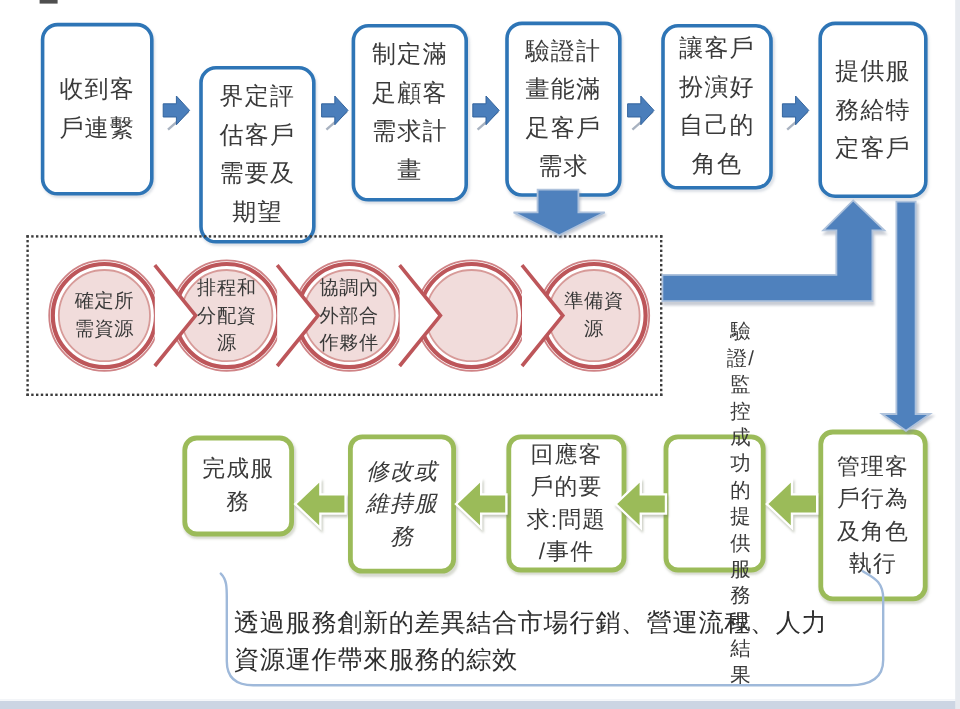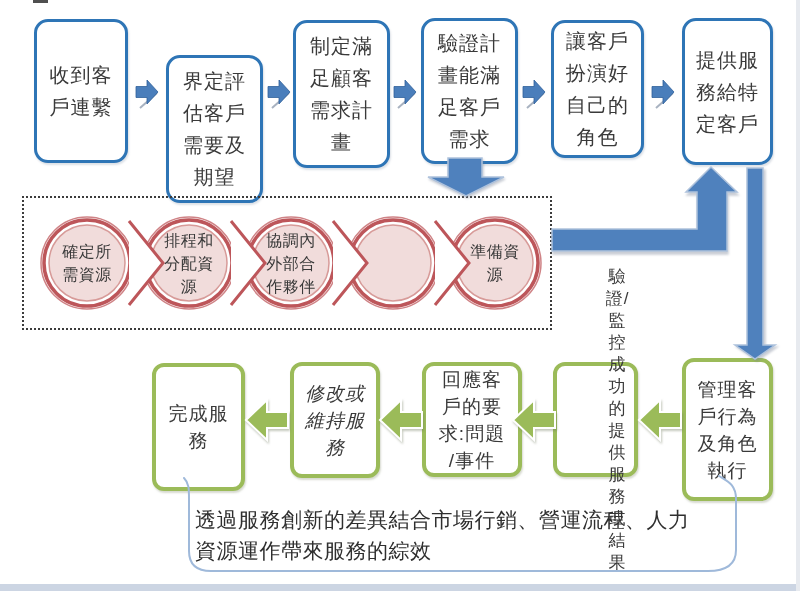--- a/index.html
+++ b/index.html
@@ -116,21 +116,21 @@
     <div class="lbl">回應客
 戶的要
 求:問題
 /事件</div>
   </div>
   <div class="gbox" style="left:290px;top:362px;width:90px;height:116px;font-style:italic;">
     <div class="lbl">修改或
 維持服
 務</div>
   </div>
-  <div class="gbox" style="left:152px;top:363px;width:93px;height:128px;">
+  <div class="gbox" style="left:152px;top:363px;width:93px;height:84px;">
     <div class="lbl">完成服
 務</div>
   </div>
 
   <div class="note">透過服務創新的差異結合市場行銷、營運流程、人力
 資源運作帶來服務的綜效</div>
 
   <svg class="layer" width="800" height="591" viewBox="0 0 800 591">
 
     <g transform="translate(136,80)">

